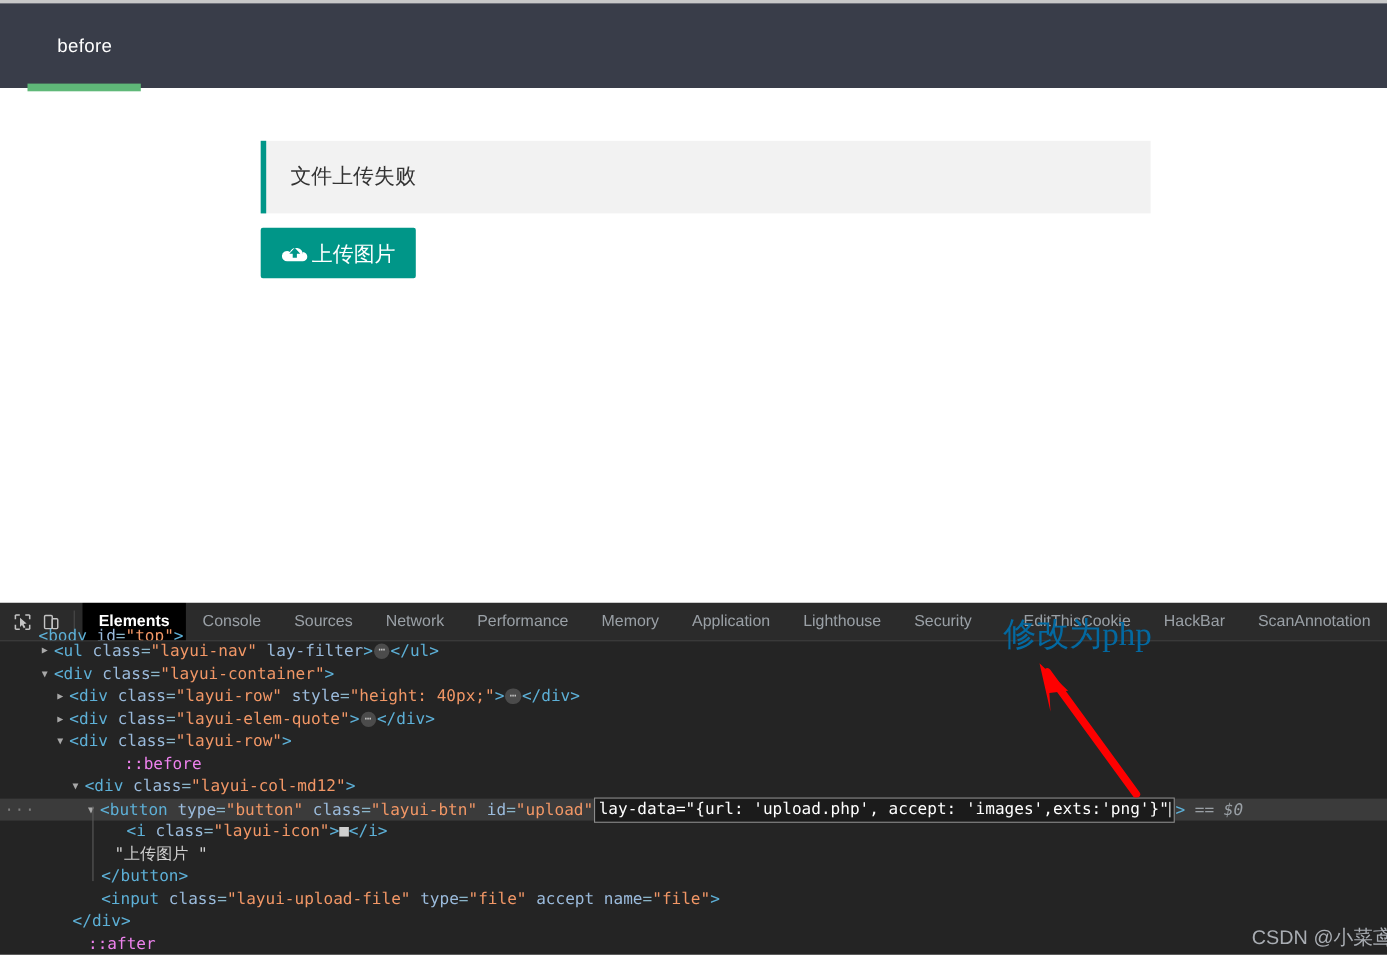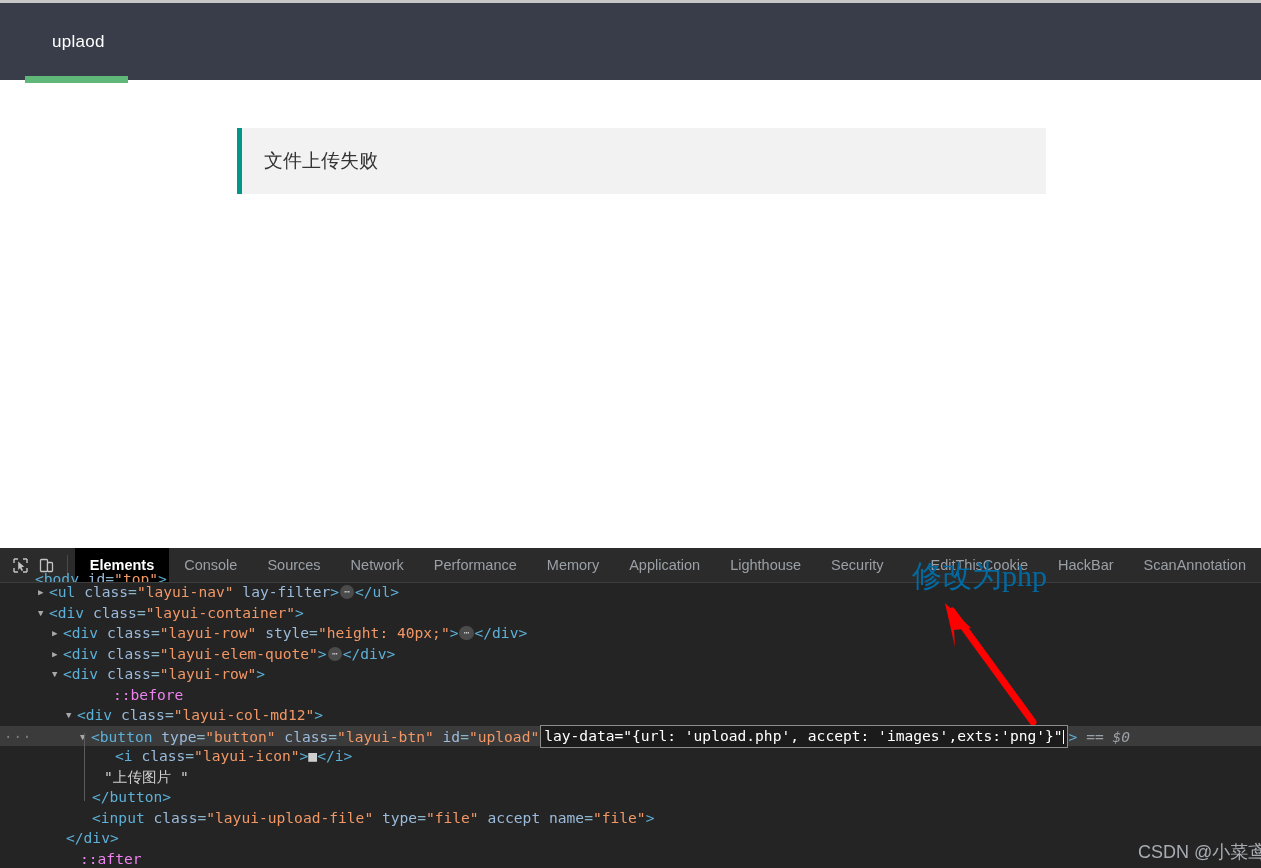--- a/index.html
+++ b/index.html
@@ -278,28 +278,37 @@
     white-space: nowrap;
   }
 </style>
 </head>
 <body>
 
 <div class="page">
   <div class="page-topstrip"></div>
 
   <div class="navbar">
-    <div class="nav-item">uplaod</div>
+    <div class="nav-item">before</div>
     <div class="nav-underline"></div>
   </div>
 
   <div class="elem-quote">
     <div class="elem-quote-text">文件上传失败</div>
   </div>
 
+  <button class="upload-btn">
+    <span class="cloud-ico">
+      <svg viewBox="0 0 24 19" width="24" height="19" aria-hidden="true">
+        <path d="M19.3 8.2A6.1 6.1 0 0 0 7.6 6.1 4.6 4.6 0 0 0 .3 9.9a4.7 4.7 0 0 0 4.7 4.7h14a4.2 4.2 0 0 0 .3-8.4z" fill="#ffffff" transform="translate(0,2)"></path>
+        <path d="M12 4.2l5 5.4h-3.1v3.7h-3.8V9.6H7z" fill="#009688"></path>
+      </svg>
+    </span>
+    <span class="btn-label">上传图片</span>
+  </button>
 </div>
 
 <div class="devtools">
 
   <div class="dt-tabbar">
     <div class="dt-iconbtn">
       <svg width="17" height="17" viewBox="0 0 17 17" aria-hidden="true">
         <path d="M2 2h4M2 2v4M15 2h-4M15 2v4M2 15h4M2 15v-4M15 15h-4M15 15v-4" stroke="#c4c4c4" stroke-width="1.4" fill="none"></path>
         <path d="M6.2 4.6l6 5.2-2.7.5 1.6 3-1.5.8-1.6-3-1.8 2z" fill="#c4c4c4"></path>
       </svg>

